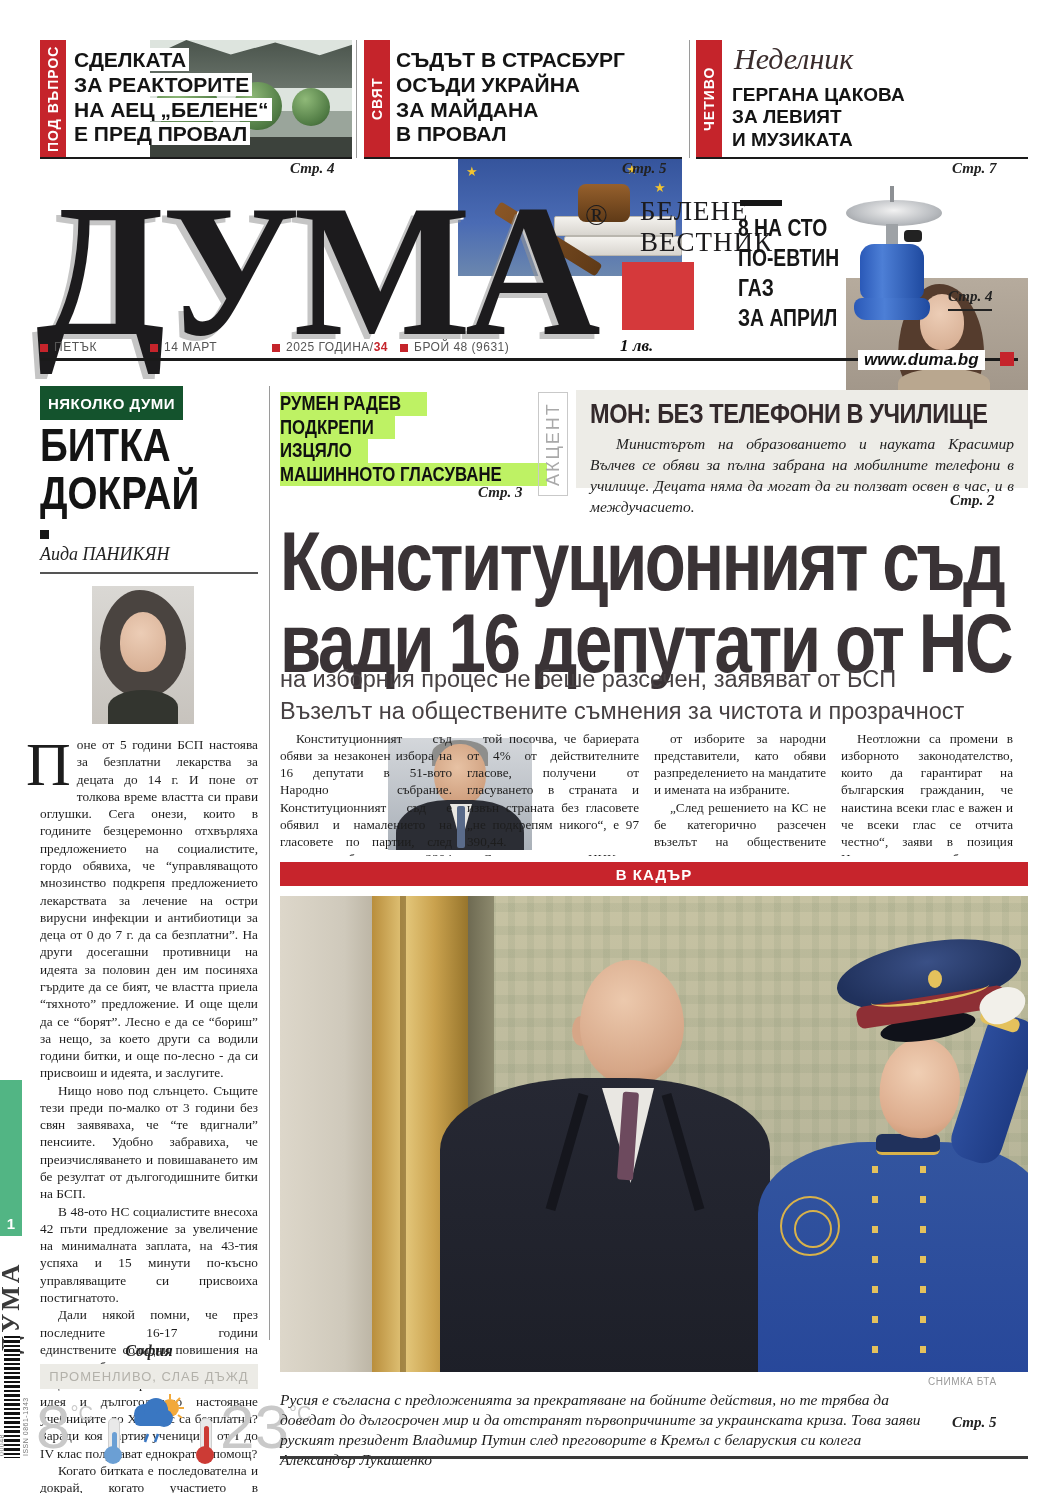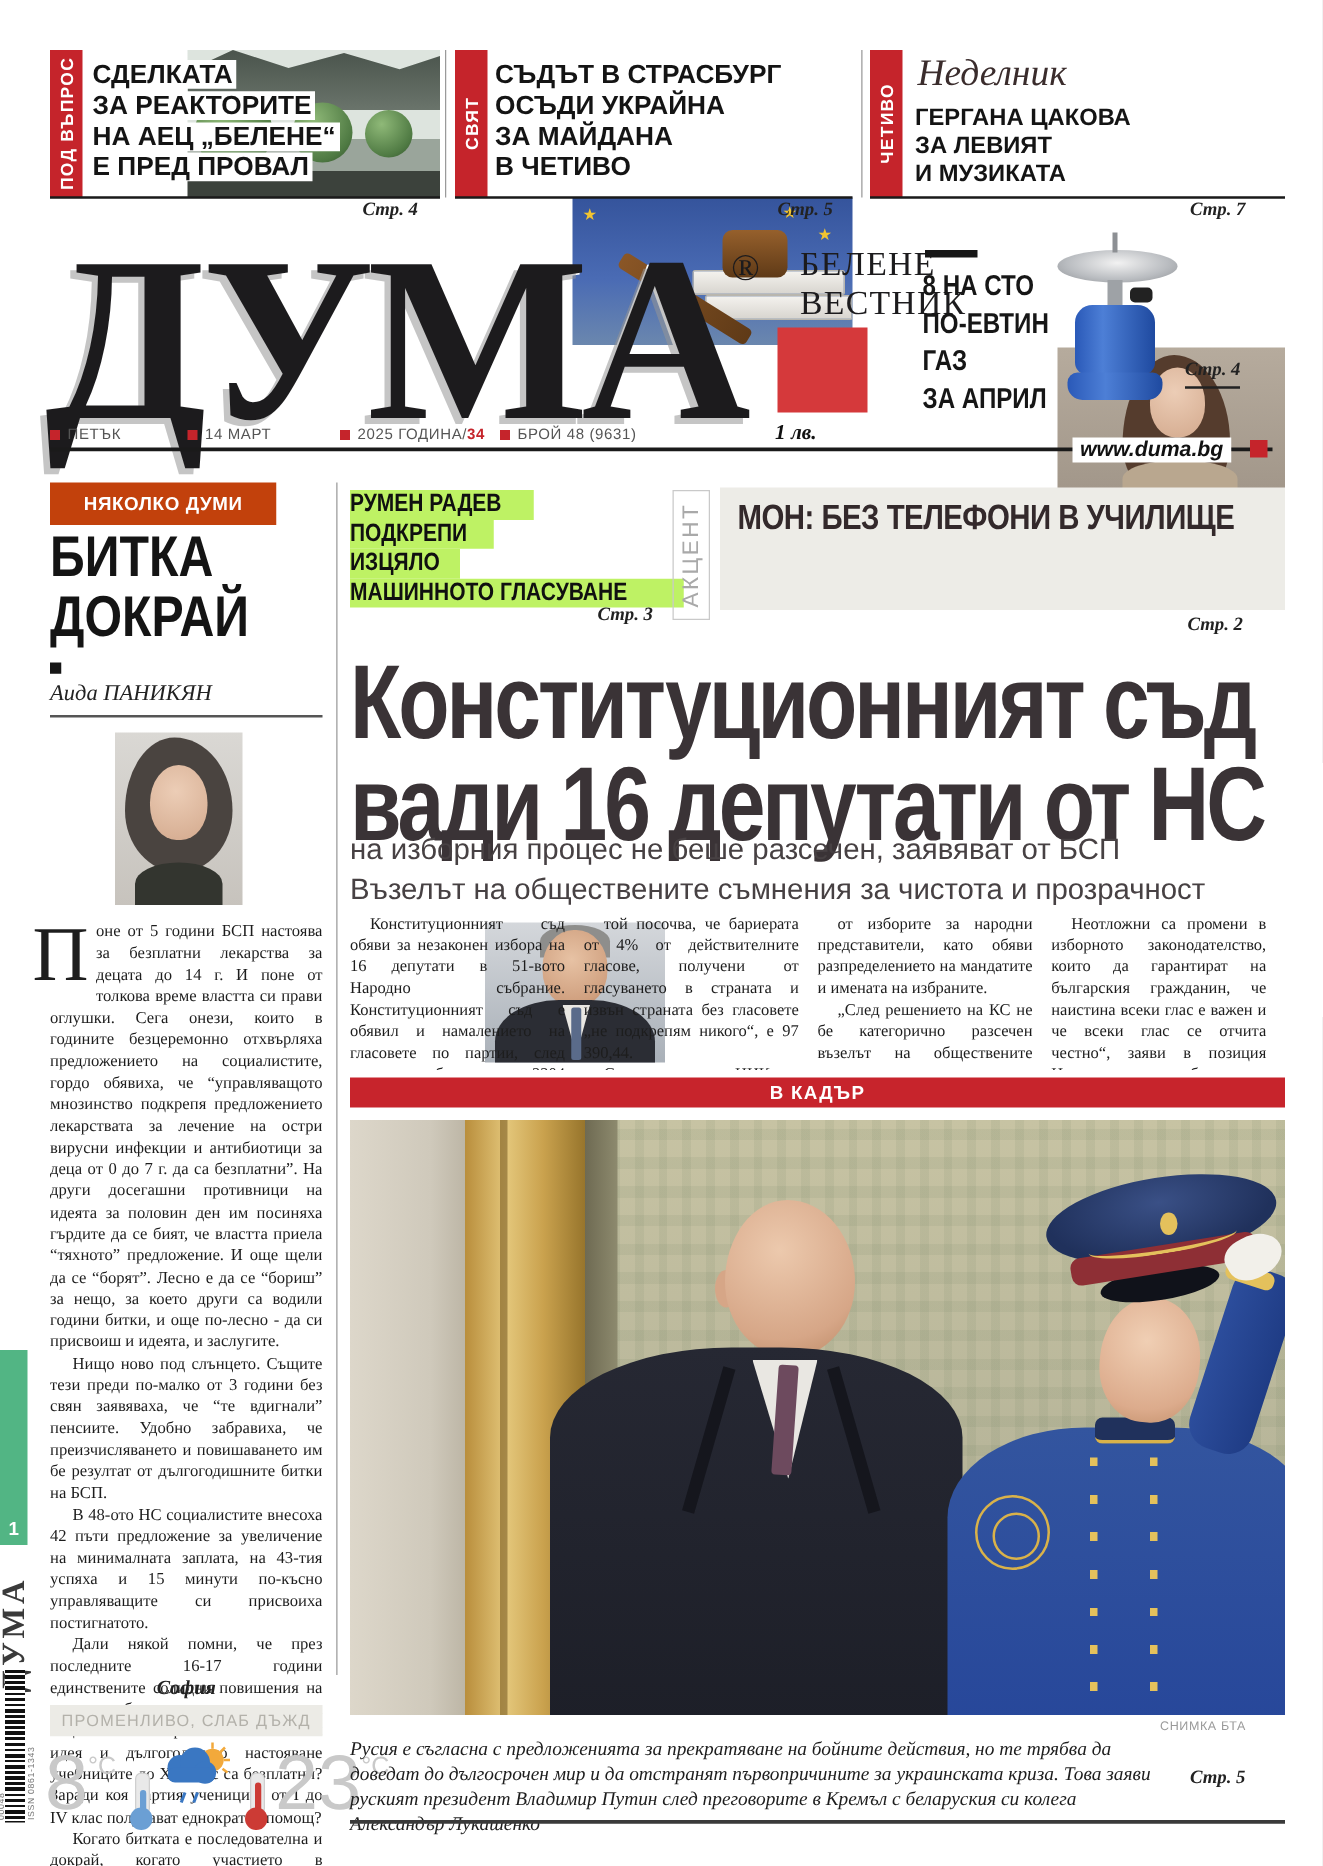--- a/index.html
+++ b/index.html
@@ -47,22 +47,22 @@
   .stove-burner{position:absolute;background:radial-gradient(ellipse at 50% 40%,#f2f2f2,#b9bcc0 60%,#8d9094);border-radius:50%;}
   .stove-body{position:absolute;background:linear-gradient(90deg,#2a59b8,#4d7fd6 35%,#1f4aa0);border-radius:14px 14px 10px 10px;}
   .stove-base{position:absolute;background:linear-gradient(90deg,#2a59b8,#4d7fd6 40%,#1f4aa0);border-radius:8px 8px 12px 12px;}
   .stove-knob{position:absolute;background:#222;border-radius:4px;}
   
   .dl{font-size:12px;color:#555;letter-spacing:.5px;}
   .sq{display:inline-block;width:8px;height:8px;background:#c5242b;margin-right:6px;vertical-align:middle;}
   .price{font-family:"Liberation Serif",serif;font-style:italic;font-weight:bold;font-size:17px;color:#111;}
   .site{font-weight:bold;font-style:italic;font-size:17px;color:#111;background:#fff;padding:0 6px;}
   
-  .label-box{background:#c2410c;color:#fff;font-weight:bold;font-size:15px;letter-spacing:.5px;
-      display:flex;align-items:center;padding:4px 27px;}
+  .label-box{background:#14532d;color:#fff;font-weight:bold;font-size:15px;letter-spacing:.5px;
+      display:flex;align-items:center;padding:4px 8px;}
   .op-title{font-weight:bold;font-size:46px;line-height:1.04;color:#141414;}
   .byline{font-family:"Liberation Serif",serif;font-style:italic;font-size:18px;color:#222;}
   .body-text{font-family:"Liberation Serif",serif;font-size:13.3px;line-height:1.3;text-align:justify;color:#1d1d1d;}
   .body-text p{margin:0;text-indent:18px;}
   .body-text p.first{text-indent:0;}
   .dropcap{float:left;font-family:"Liberation Serif",serif;font-size:62px;line-height:.8;
       padding:4px 6px 0 0;margin-left:-14px;color:#1d1d1d;}
   .city{font-family:"Liberation Serif",serif;font-style:italic;font-weight:bold;font-size:16px;text-align:center;}
   .wbox{background:#ecebe6;color:#b3b1aa;font-size:13px;letter-spacing:1px;text-align:center;padding:5px 0;}
   .temp{font-size:62px;color:#c9c9c9;line-height:1;}
@@ -171,21 +171,21 @@
     <span class="star" style="left:8px;top:6px;">★</span>
     <div class="book" style="left:96px;top:58px;width:120px;height:18px;"></div>
     <div class="book" style="left:106px;top:78px;width:116px;height:18px;"></div>
     <div class="gavel-handle" style="left:30px;top:74px;width:120px;height:14px;"></div>
     <div class="gavel-head" style="left:120px;top:26px;width:52px;height:38px;"></div>
   </div>
   <div class="abs teaser-head" style="left:396px;top:48px;">
     <div><span>СЪДЪТ В СТРАСБУРГ</span></div>
     <div><span>ОСЪДИ УКРАЙНА</span></div>
     <div><span>ЗА МАЙДАНА</span></div>
-    <div><span>В ЧЕТИВО</span></div>
+    <div><span>В ПРОВАЛ</span></div>
   </div>
   <div class="abs hline" style="left:364px;top:157px;width:318px;height:2px;"></div>
   <div class="abs pageref" style="left:622px;top:160px;">Стр. 5</div>
   <div class="abs vline" style="left:689px;top:40px;height:118px;"></div>
 
   <div class="abs kicker-bar" style="left:696px;top:40px;width:26px;height:118px;">
       <span>ЧЕТИВО</span>
     </div>
   <div class="abs serif" style="left:734px;top:42px;font-style:italic;font-size:30px;color:#3a2c2c;">Неделник</div>
   <div class="abs teaser-head" style="left:732px;top:84px;font-size:19px;">
@@ -319,20 +319,21 @@
     <div class="radev-line">
         <span class="cond">МАШИННОТО ГЛАСУВАНЕ</span>
       </div>
   </div>
   <div class="abs pageref" style="left:478px;top:484px;">Стр. 3</div>
 
   <div class="abs akcent" style="left:538px;top:392px;width:28px;height:102px;">АКЦЕНТ</div>
 
   <div class="abs mon-box" style="left:576px;top:390px;width:452px;height:98px;padding:8px 14px;box-sizing:border-box;">
     <div class="mon-title"><span class="cond">МОН: БЕЗ ТЕЛЕФОНИ В УЧИЛИЩЕ</span></div>
+    <div class="mon-text" style="margin-top:4px;">Министърът на образованието и науката Красимир Вълчев се обяви за пълна забрана на мобилните телефони в училище. Децата няма да могат да ги ползват освен в час, и в междучасието.</div>
   </div>
   <div class="abs pageref" style="left:950px;top:492px;">Стр. 2</div>
 
   <div class="abs main-head" style="left:280px;top:520px;width:748px;">
     <div class="cond" style="transform:scaleX(.80);">Конституционният съд</div><br>
     <div class="cond" style="transform:scaleX(.80);">вади 16 депутати от НС</div>
   </div>
   <div class="abs subhead" style="left:280px;top:664px;width:748px;">
     <div>на изборния процес не беше разсечен, заявяват от БСП</div>
     <div>Възелът на обществените съмнения за чистота и прозрачност</div>

